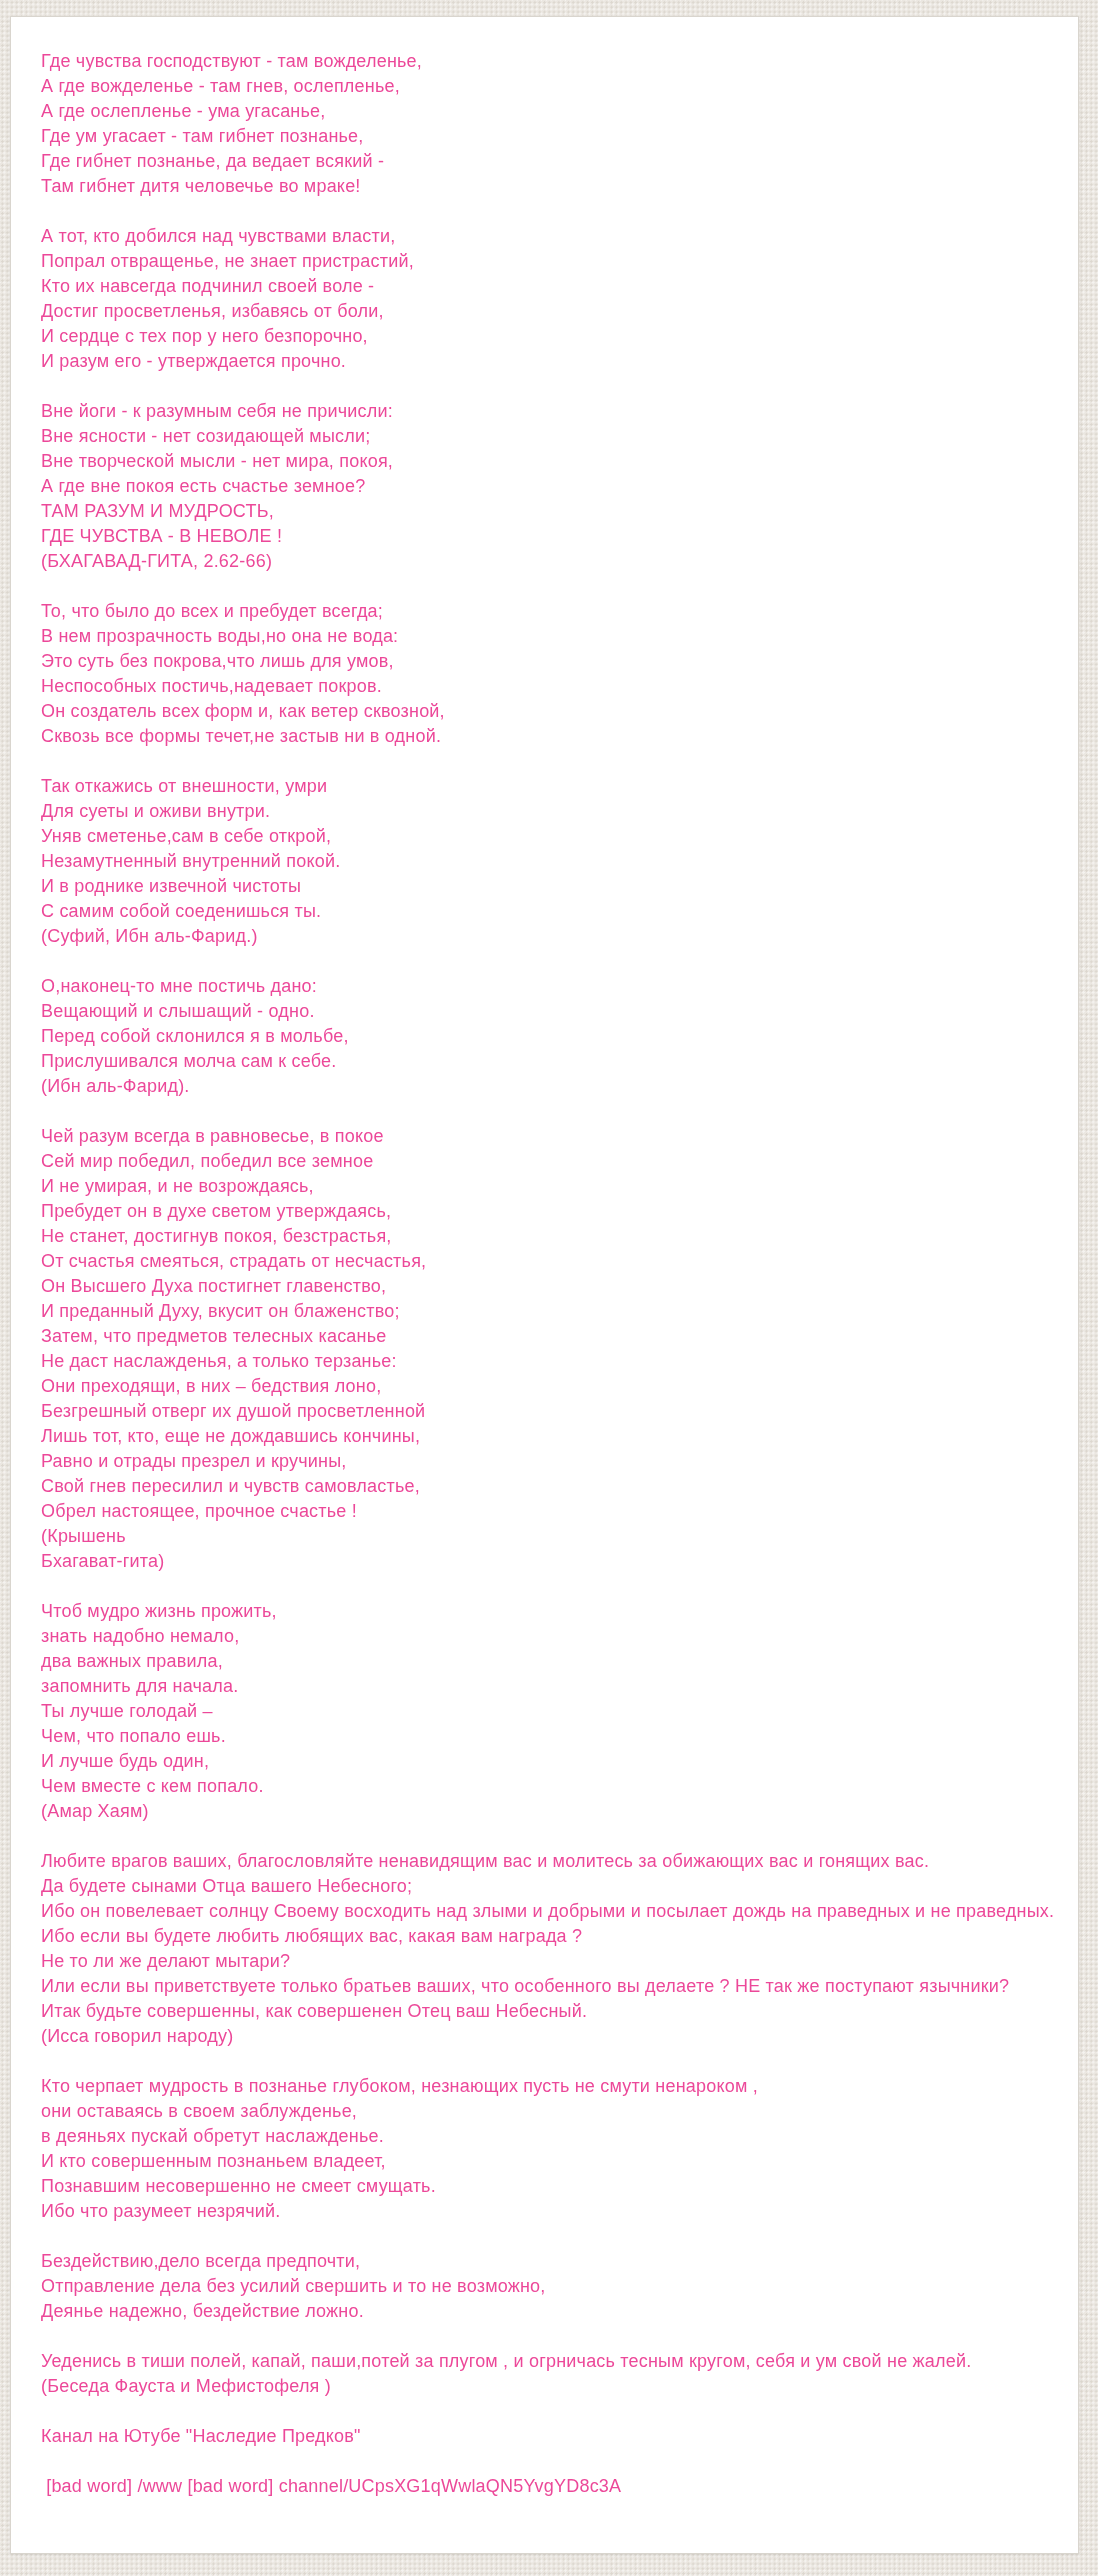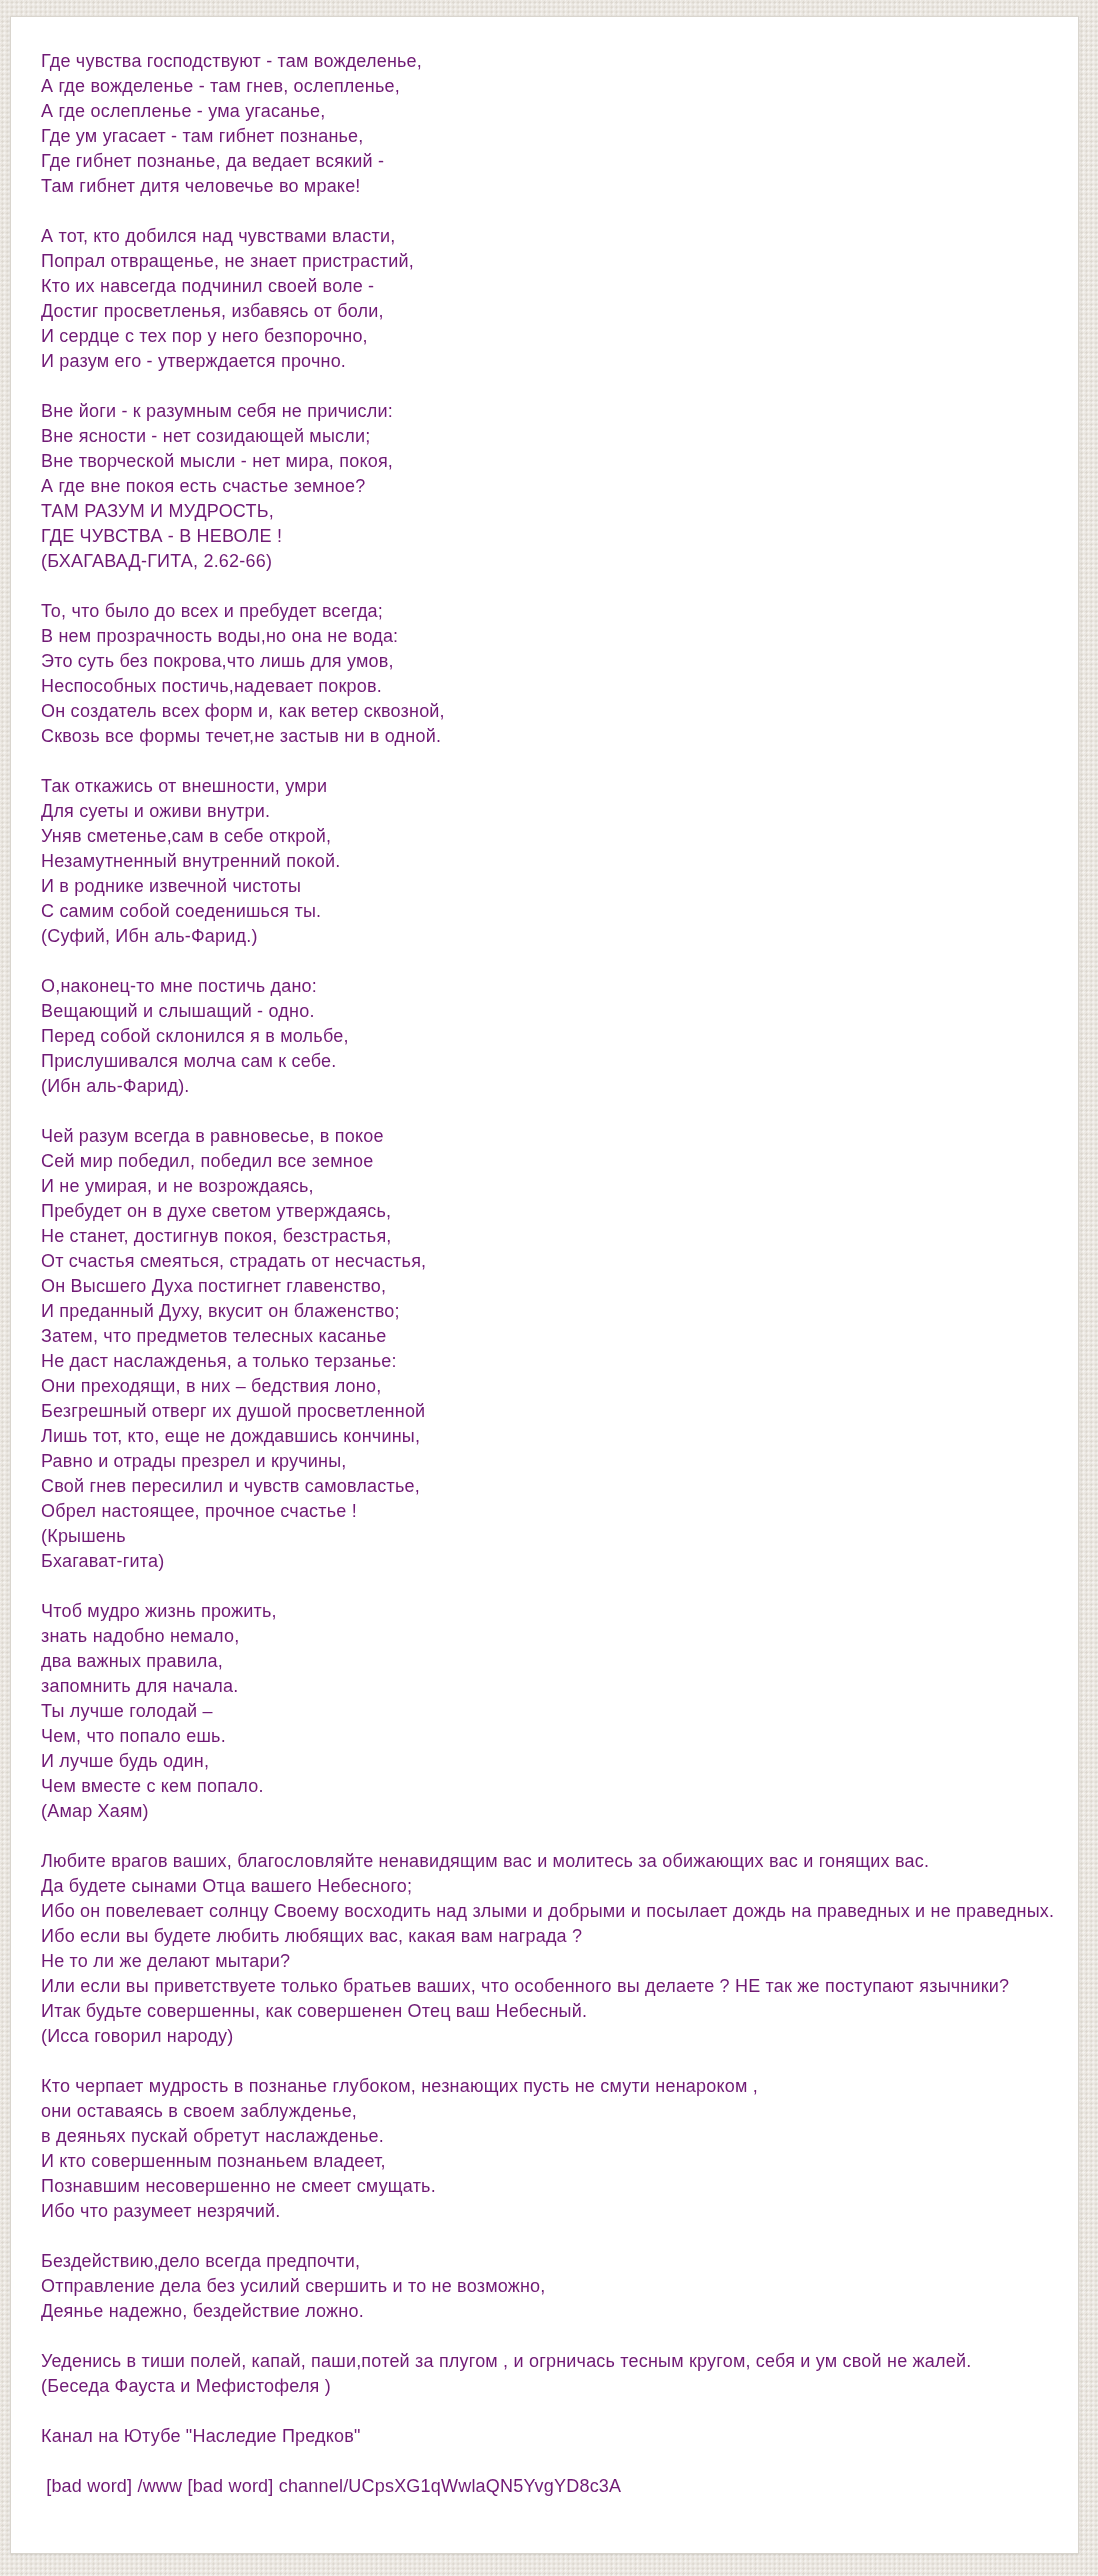--- a/index.html
+++ b/index.html
@@ -50,21 +50,21 @@
     color: #4fa7b1;
     text-decoration: none;
     margin-left: 4.8px;
     cursor: pointer;
   }
   .lyrics {
     margin-top: 8.6px;
     font-size: 18px;
     line-height: 25px;
     letter-spacing: 0.2px;
-    color: #701a75;
+    color: #ec4899;
     white-space: pre;
   }
 </style>
 </head>
 <body>
 
 <div class="card">
 
 
   <div class="lyrics">Где чувства господствуют - там вожделенье,

